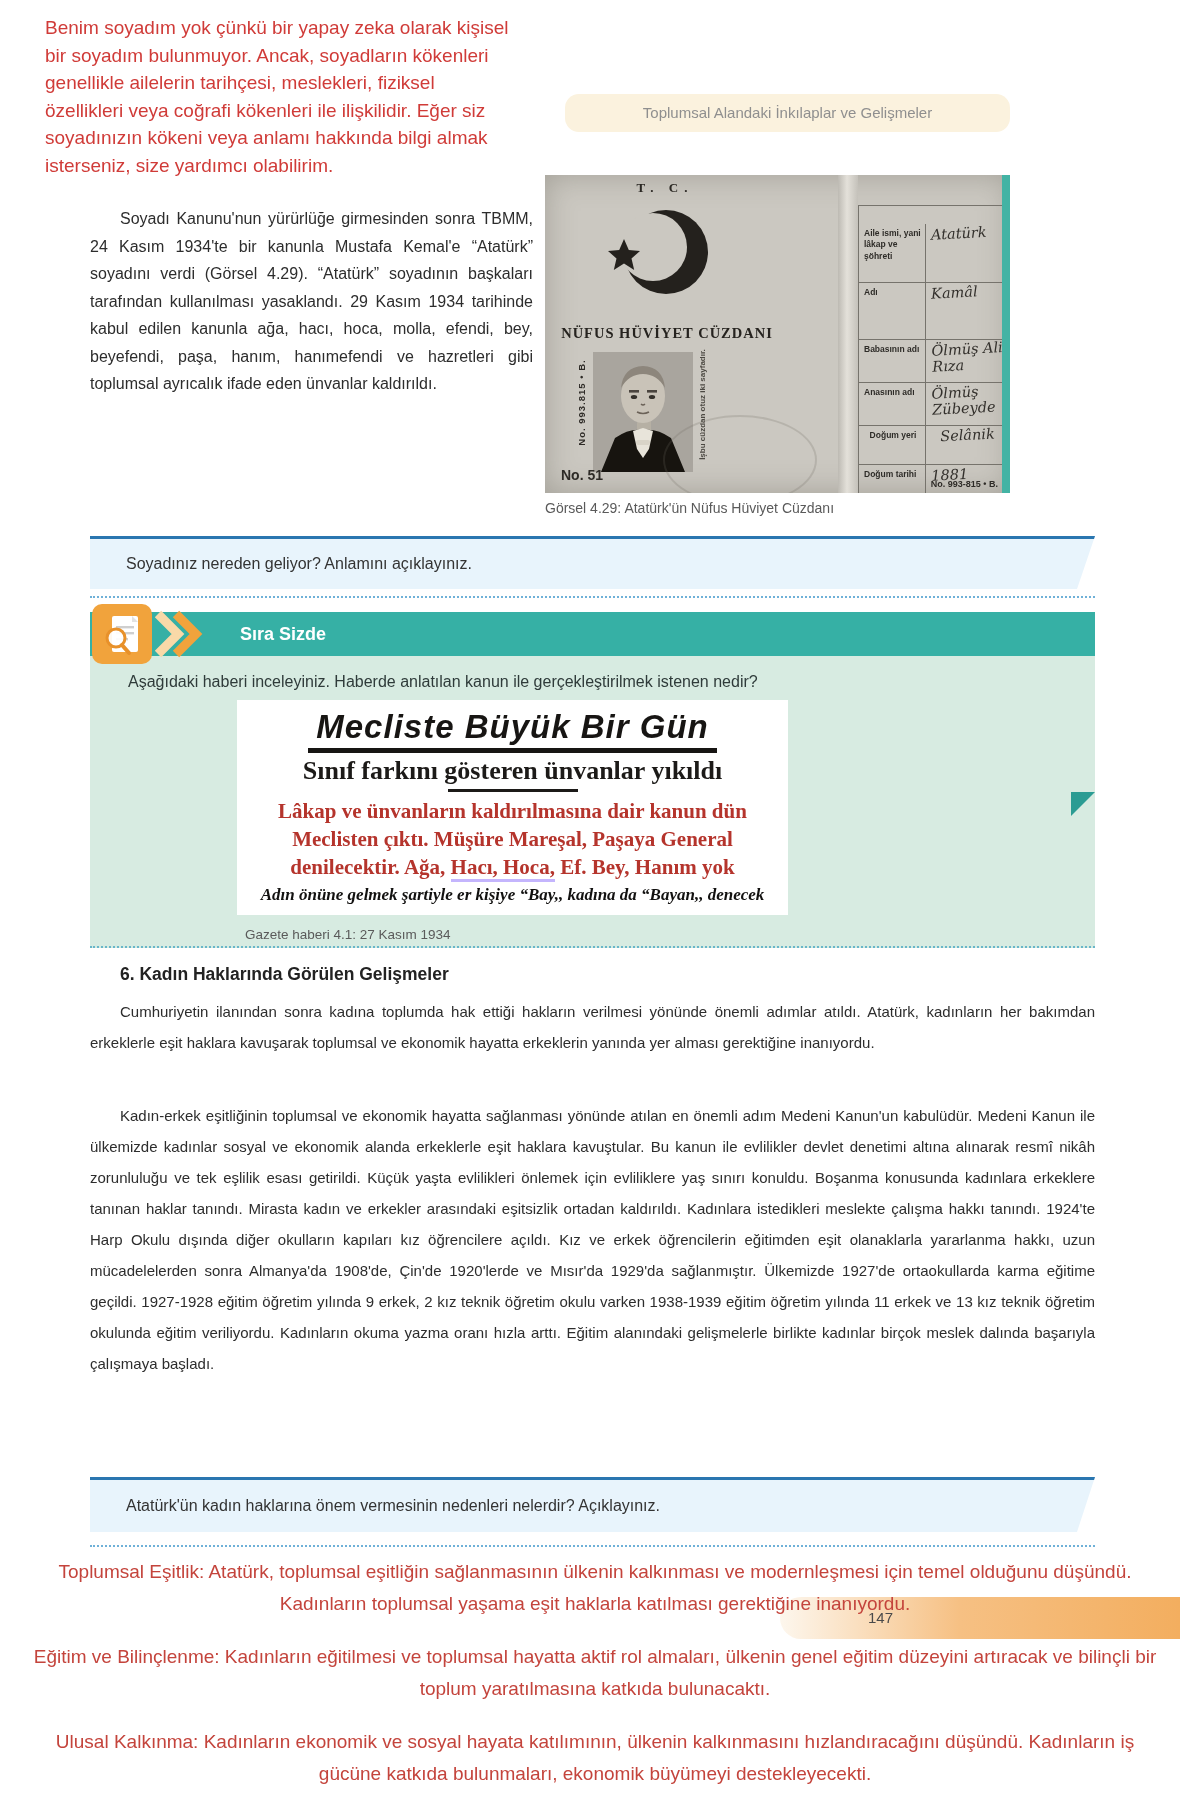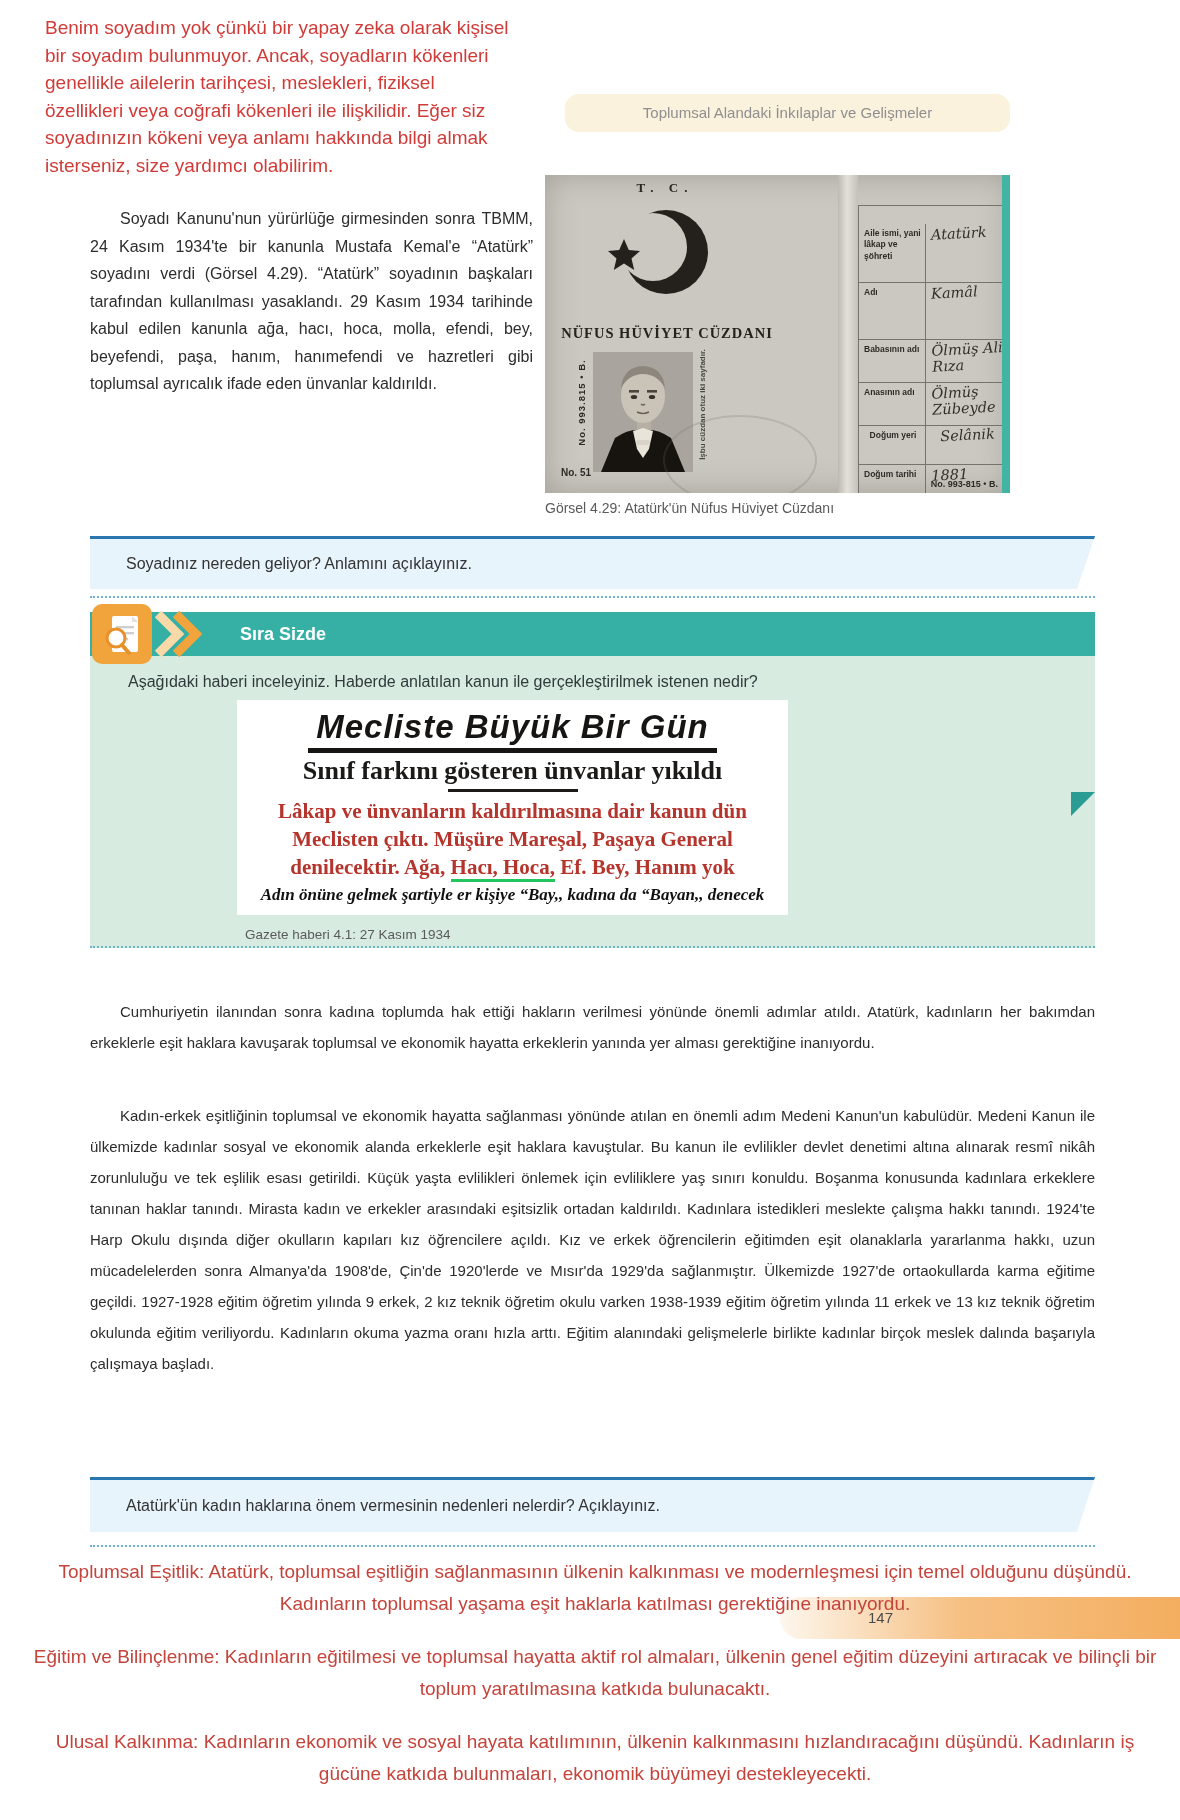--- a/index.html
+++ b/index.html
@@ -30,21 +30,21 @@
   .card .emblem{position:absolute;left:55px;top:22px;}
   .card .doc-title{position:absolute;left:8px;top:150px;width:228px;text-align:center;
             font-family:"Liberation Serif",serif;font-weight:bold;font-size:14.5px;
             letter-spacing:1px;color:#26231f;}
   .card .photo{position:absolute;left:48px;top:177px;width:100px;height:120px;
             border:1px solid #8d8а80;border-color:#8d8a80;}
   .card .left-serial{position:absolute;left:-34px;top:222px;width:140px;text-align:center;
             transform:rotate(-90deg);font-size:9.5px;font-weight:bold;color:#2e2b27;letter-spacing:1px;}
   .card .side-note{position:absolute;left:92px;top:225px;width:130px;text-align:center;
             transform:rotate(-90deg);font-size:8px;font-weight:bold;color:#4c4943;}
-  .card .no51{position:absolute;left:16px;top:292px;font-size:10px;font-weight:bold;color:#2e2b27;}
+  .card .no51{position:absolute;left:16px;top:292px;font-size:14px;font-weight:bold;color:#2e2b27;}
   .card .stamp{position:absolute;left:118px;top:240px;width:150px;height:86px;border:2px solid #6f6a61;
             border-radius:50%;opacity:.22;}
   .card .divider{position:absolute;left:293px;top:0;width:20px;height:318px;
             background:linear-gradient(90deg,#bdbab3,#e4e1da 45%,#c4c1ba);}
   .card .table{position:absolute;left:313px;top:30px;width:147px;border:1px solid #76736c;}
   .card .row{display:flex;border-bottom:1px solid #76736c;}
   .card .row:last-child{border-bottom:none;}
   .card .lbl{width:58px;padding:4px 3px 0 5px;border-right:1px solid #76736c;
             font-size:8.5px;font-weight:bold;color:#2e2c28;line-height:1.35;}
   .card .val{flex:1;padding:2px 2px 0 6px;font-family:"DejaVu Serif","Liberation Serif",serif;
@@ -78,21 +78,21 @@
   .newsbox{margin:9px 0 0 147px;width:551px;background:#ffffff;padding:8px 14px 10px 14px;
            text-align:center;box-sizing:border-box;}
   .headline{display:inline-block;font-family:"Liberation Sans",sans-serif;font-style:italic;
             font-weight:bold;font-size:33px;color:#171513;letter-spacing:1px;
             border-bottom:5px solid #171513;padding:0 8px 2px 8px;}
   .subheadline{font-family:"Liberation Serif",serif;font-weight:bold;font-size:26px;
             color:#1c1a18;margin-top:3px;}
   .sub-underline{width:130px;height:3px;background:#1c1a18;margin:3px auto 5px auto;}
   .news-red{font-family:"Liberation Serif",serif;font-weight:bold;font-size:21px;
             line-height:28px;color:#b5342c;}
-  .news-red .u{border-bottom:3px solid #22c55e;}
+  .news-red .u{border-bottom:3px solid #c4b5fd;}
   .footline{font-family:"Liberation Serif",serif;font-weight:bold;font-style:italic;
             font-size:17px;color:#121110;margin-top:4px;}
   .news-caption{margin:12px 0 0 155px;font-size:13.5px;color:#5a5a5a;}
   .fold{position:absolute;right:0;top:136px;width:0;height:0;
         border-top:24px solid #2b9c93;border-right:24px solid rgba(0,0,0,0);}
 
   
   .heading6{left:90px;top:964px;width:1005px;padding-left:30px;font-size:17.5px;
             font-weight:bold;color:#222;}
   .bodypara{left:90px;width:1005px;font-size:15px;line-height:31px;color:#2d2d2d;text-align:justify;}
@@ -218,20 +218,21 @@
       <div class="subheadline">Sınıf farkını gösteren ünvanlar yıkıldı</div>
       <div class="sub-underline"></div>
       <div class="news-red"><span>Lâkap ve ünvanların kaldırılmasına dair kanun dün Meclisten çıktı. Müşüre Mareşal, Paşaya General denilecektir. Ağa, </span><span class="u">Hacı, Hoca,</span><span> Ef. Bey, Hanım yok</span></div>
       <div class="footline">Adın önüne gelmek şartiyle er kişiye “Bay,, kadına da “Bayan,, denecek</div>
     </div>
 
     <div class="news-caption">Gazete haberi 4.1: 27 Kasım 1934</div>
     <div class="fold"></div>
   </div>
 
+  <div class="abs heading6">6. Kadın Haklarında Görülen Gelişmeler</div>
   <div class="abs bodypara para1 indent">Cumhuriyetin ilanından sonra kadına toplumda hak ettiği hakların verilmesi yönünde önemli adımlar atıldı. Atatürk, kadınların her bakımdan erkeklerle eşit haklara kavuşarak toplumsal ve ekonomik hayatta erkeklerin yanında yer alması gerektiğine inanıyordu.</div>
   <div class="abs bodypara para2 indent">Kadın-erkek eşitliğinin toplumsal ve ekonomik hayatta sağlanması yönünde atılan en önemli adım Medeni Kanun'un kabulüdür. Medeni Kanun ile ülkemizde kadınlar sosyal ve ekonomik alanda erkeklerle eşit haklara kavuştular. Bu kanun ile evlilikler devlet denetimi altına alınarak resmî nikâh zorunluluğu ve tek eşlilik esası getirildi. Küçük yaşta evlilikleri önlemek için evliliklere yaş sınırı konuldu. Boşanma konusunda kadınlara erkeklere tanınan haklar tanındı. Mirasta kadın ve erkekler arasındaki eşitsizlik ortadan kaldırıldı. Kadınlara istedikleri meslekte çalışma hakkı tanındı. 1924'te Harp Okulu dışında diğer okulların kapıları kız öğrencilere açıldı. Kız ve erkek öğrencilerin eğitimden eşit olanaklarla yararlanma hakkı, uzun mücadelelerden sonra Almanya'da 1908'de, Çin'de 1920'lerde ve Mısır'da 1929'da sağlanmıştır. Ülkemizde 1927'de ortaokullarda karma eğitime geçildi. 1927-1928 eğitim  öğretim yılında 9 erkek, 2 kız teknik öğretim okulu varken 1938-1939 eğitim öğretim yılında 11 erkek ve 13 kız teknik öğretim okulunda eğitim veriliyordu. Kadınların okuma yazma oranı hızla arttı. Eğitim alanındaki gelişmelerle birlikte kadınlar birçok meslek dalında başarıyla çalışmaya başladı.</div>
 
   <div class="abs qbox qbox2">
     <div class="qtext">Atatürk'ün kadın haklarına önem vermesinin nedenleri nelerdir? Açıklayınız.</div>
   </div>
   <div class="abs dotted-sep sep2"></div>
 
   <div class="abs footer-band">
     <span class="page-num">147</span>

